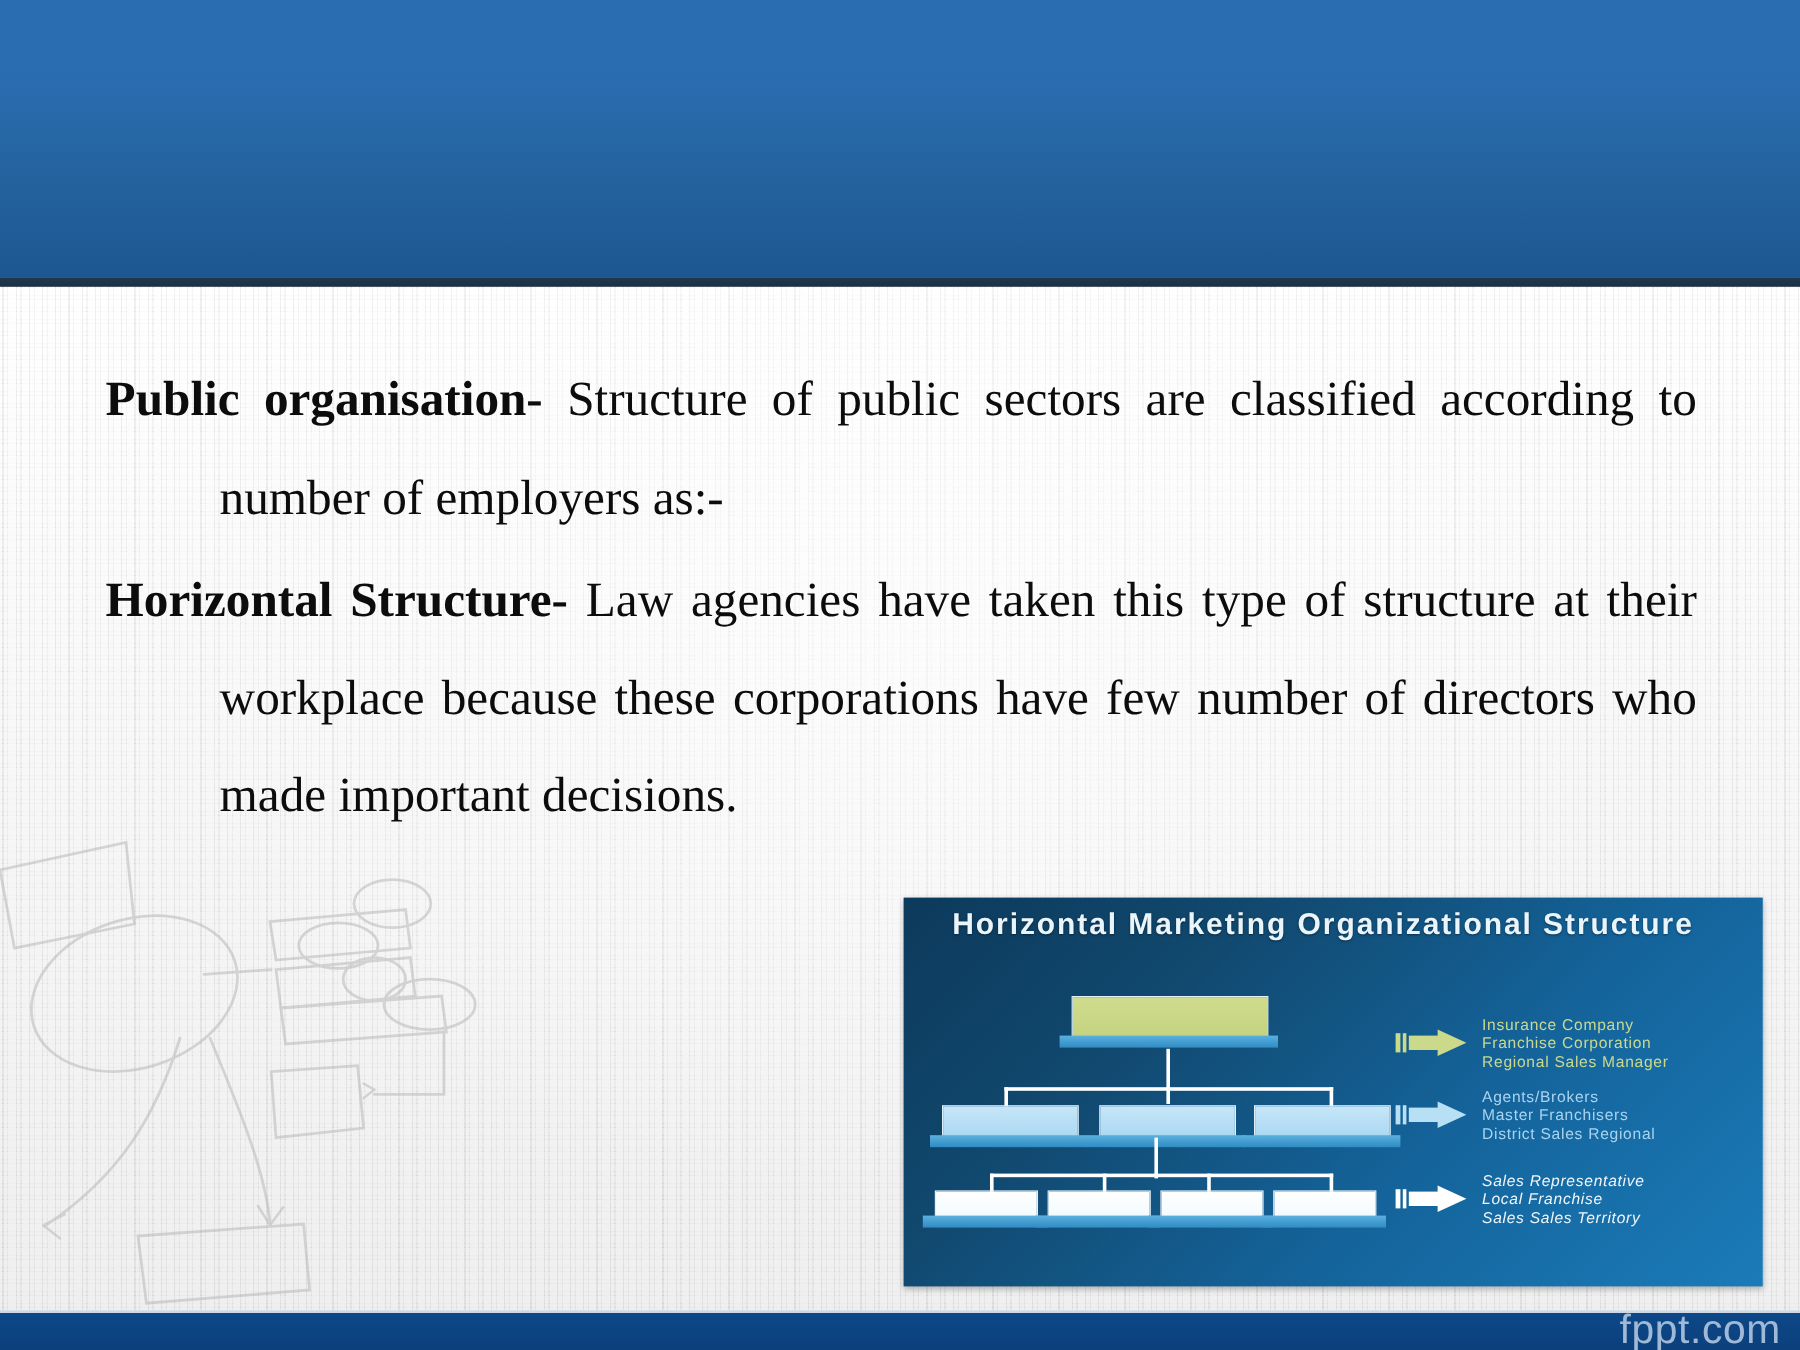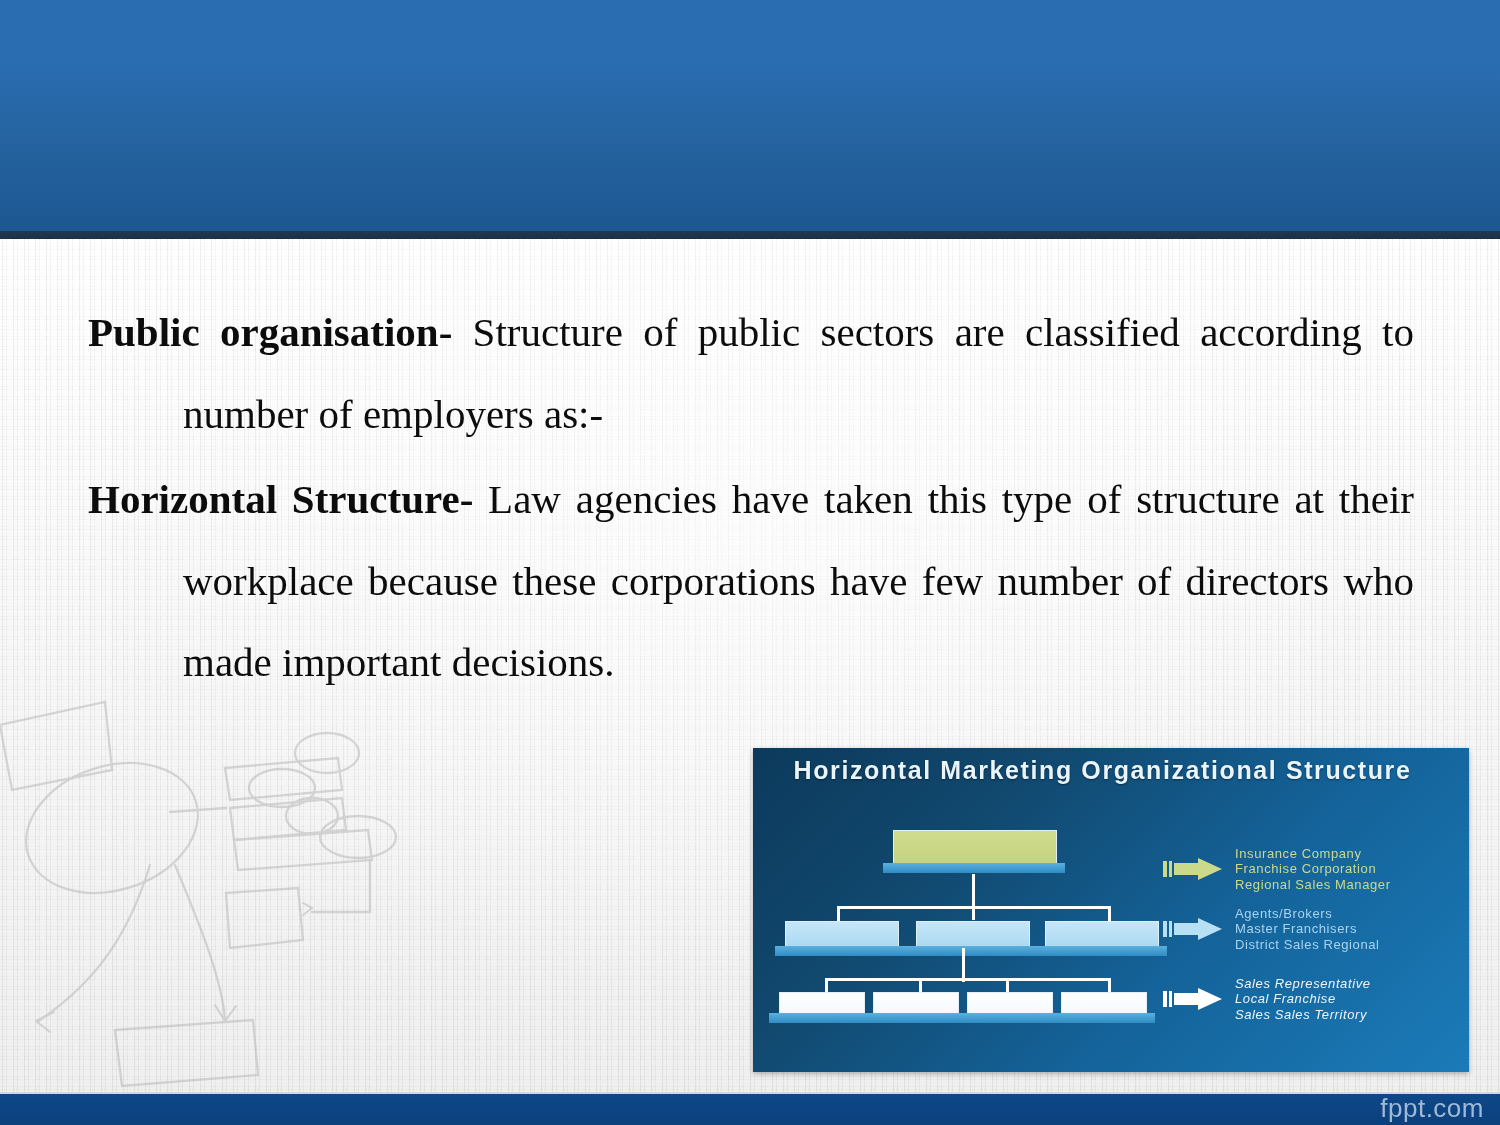--- a/index.html
+++ b/index.html
@@ -51,21 +51,21 @@
   }
 
   
   .footer{
     position:absolute;left:0;top:1092px;width:1500px;height:33px;
     background:linear-gradient(to bottom,#0e4888,#0b3f7c);
     border-top:2px solid #cfd9e6;
   }
   .watermark{
     position:absolute;right:16px;top:1092px;height:33px;line-height:33px;
-    font-family:"Liberation Sans", sans-serif;font-size:26px;
+    font-family:"Liberation Sans", sans-serif;font-size:34px;
     color:#9fb9d6;letter-spacing:.5px;
   }
 
   
   .body-text{
     position:absolute;left:88px;top:292px;width:1326px;
     font-family:"Liberation Serif", serif;
     font-size:41px;line-height:1.99;color:#0c0c0c;
     text-align:justify;
     font-stretch:condensed;

